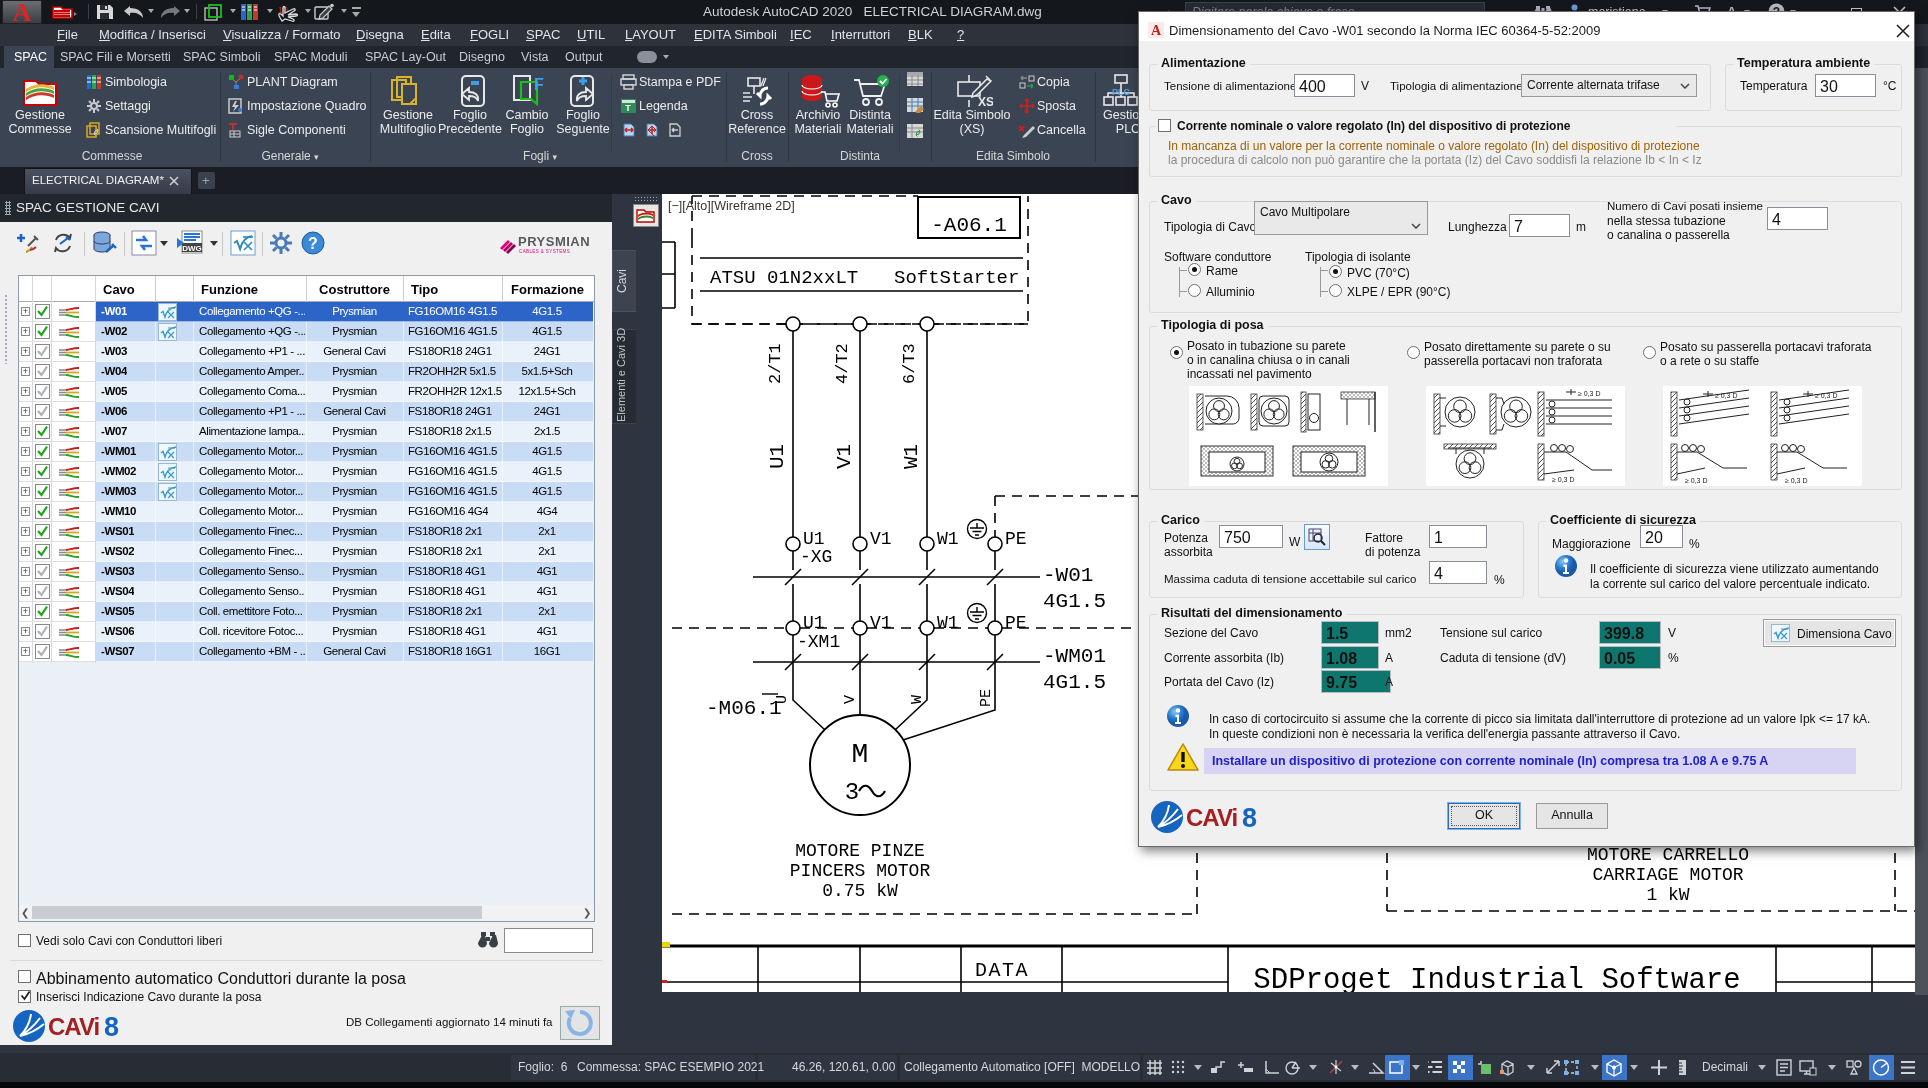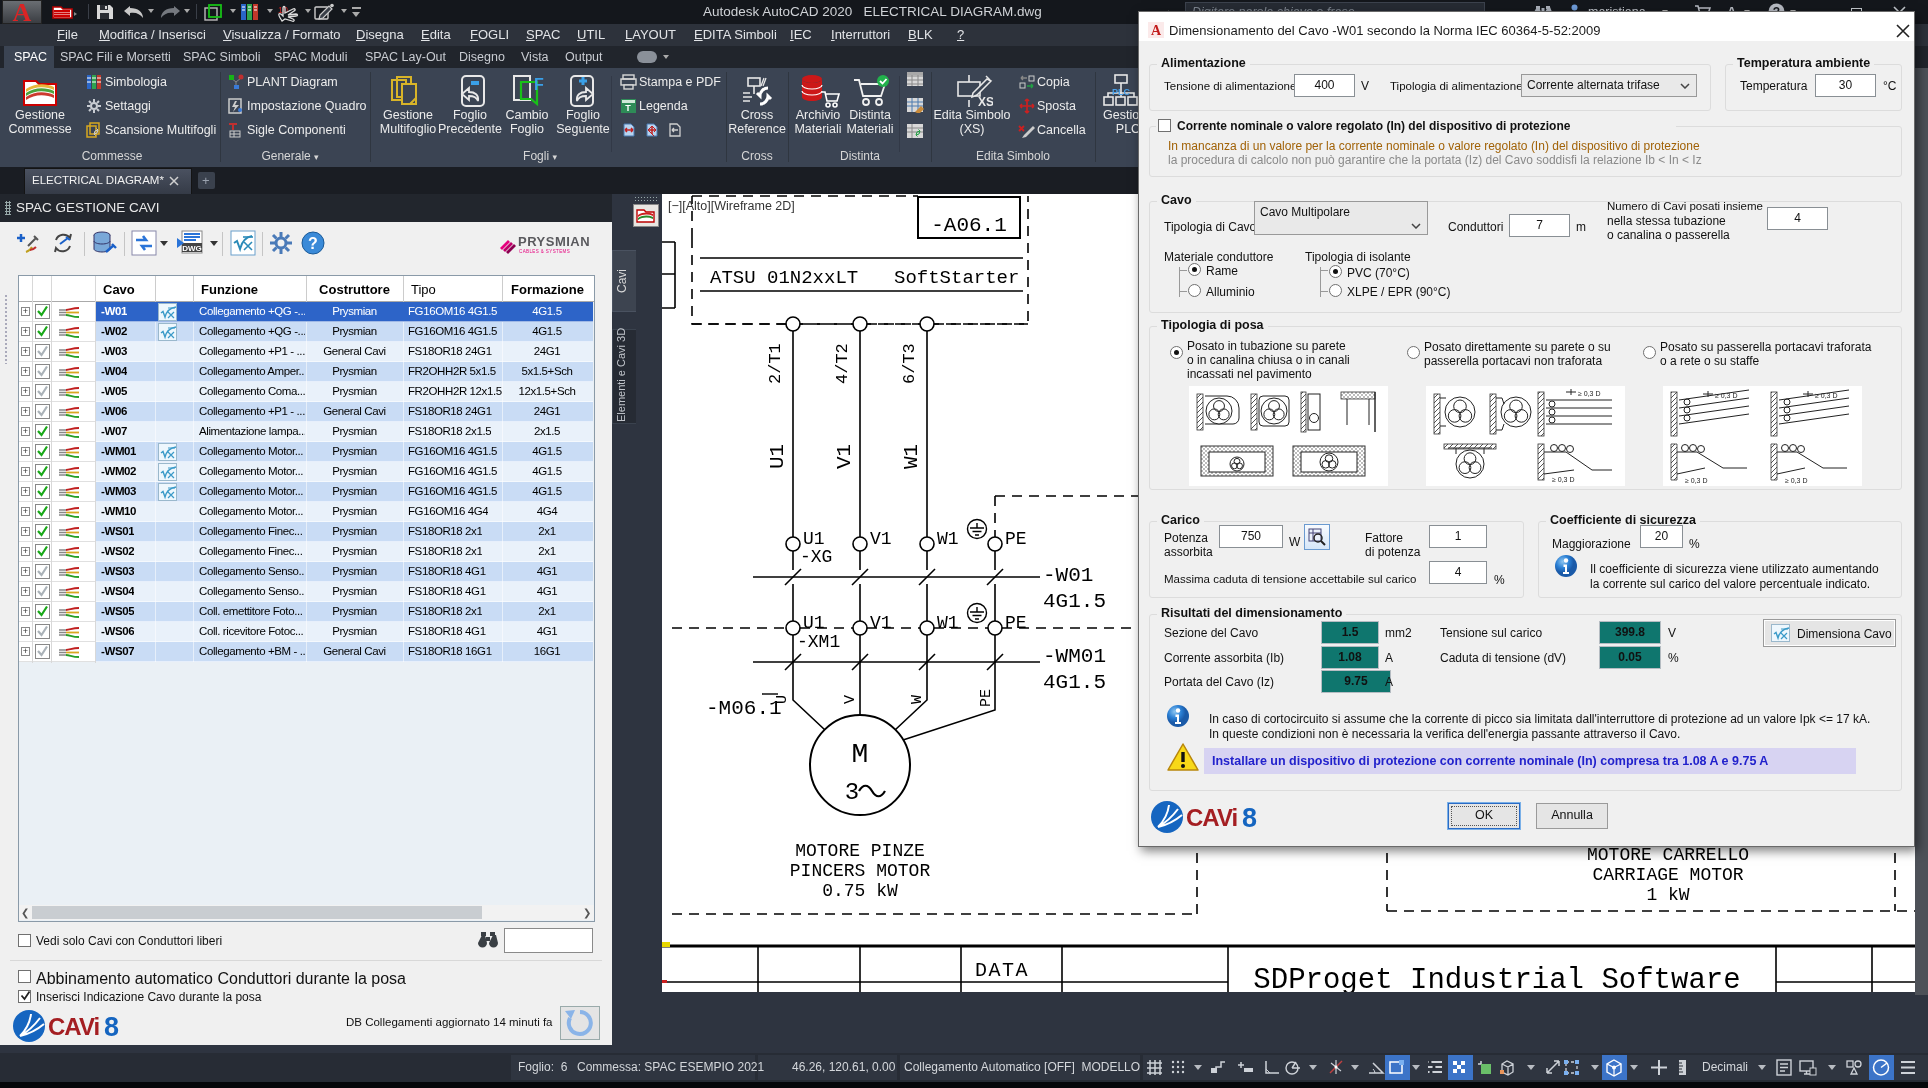--- a/index.html
+++ b/index.html
@@ -5,21 +5,21 @@
 .a{position:absolute}
 #root{position:relative;width:1928px;height:1088px;overflow:hidden;background:#2e3440}
 .m{font-family:"Liberation Mono",monospace}
 .sep{width:1px;background:#515a68}
 .ritem{color:#ececec;font-size:12.5px;white-space:nowrap}
 .rlabel{color:#d6d6d6;font-size:12px}
 .bigbtn{color:#ececec;font-size:12.5px;text-align:center;line-height:14px}
 .gb{border:1px solid #dcdcdc;border-radius:3px}
 .gbl{background:#f0f0f0;font-weight:bold;font-size:12.5px;color:#111;padding:0 4px;white-space:nowrap}
 .lbl{font-size:12px;color:#111;white-space:nowrap}
-.inp{background:#fff;border:1px solid #898f94;font-size:12px;color:#111;text-align:center;padding:3px 4px 0 4px}
+.inp{background:#fff;border:1px solid #898f94;font-size:16px;color:#111;text-align:left;padding:3px 4px 0 4px}
 .ro{background:#0f766e;border:1px solid #b5bcc2;font-weight:bold}
 .combo{background:#e9e9e9;border:1px solid #999;font-size:12px;color:#111;padding:3px 0 0 5px}
 .radio{width:13px;height:13px;border-radius:50%;border:1px solid #707070;background:#fff}
 .radio.on:before{content:"";position:absolute;left:3px;top:3px;width:5px;height:5px;border-radius:50%;background:#111}
 .cb{width:13px;height:13px;border:1px solid #707070;background:#fff}
 .tc{font-size:11.5px;letter-spacing:-0.4px;color:#000;white-space:nowrap;overflow:hidden}
 svg{display:block}
 </style></head><body>
 <div id="root">
 
@@ -454,21 +454,21 @@
           <path d="M8 20l8-8 2 2-8 8z" fill="#8a0050"></path>
         </g>
 <text x="20" y="14" font-size="13" font-weight="bold" fill="#5a5a5e" font-family="Liberation Sans" letter-spacing="0.5">PRYSMIAN</text>
 <text x="21" y="21" font-size="4.5" fill="#e6007e" font-family="Liberation Sans" letter-spacing="0.4">CABLES &amp; SYSTEMS</text>
       </svg>
       <div class="a" style="left:18px;top:81px;width:577px;height:647px;background:#eaf0f5;border:1px solid #8a9aa8"></div>
       <div class="a" style="left:19px;top:82px;width:575px;height:26px;background:#fff;border-bottom:1px solid #aaa"></div>
       <div class="a" style="left:103px;top:88px;font-size:13px;font-weight:bold;color:#000">Cavo</div>
       <div class="a" style="left:201px;top:88px;font-size:13px;font-weight:bold;color:#000">Funzione</div>
       <div class="a" style="left:306px;top:88px;width:97px;text-align:center;font-size:13px;font-weight:bold;color:#000">Costruttore</div>
-      <div class="a" style="left:411px;top:88px;font-size:13px;font-weight:normal;color:#000">Tipo</div>
+      <div class="a" style="left:411px;top:88px;font-size:13px;font-weight:bold;color:#000">Tipo</div>
       <div class="a" style="left:502px;top:88px;width:91px;text-align:center;font-size:13px;font-weight:bold;color:#000">Formazione</div>
       <div class="a" style="left:19px;top:108px;width:77px;height:20px;background:#fff;border-bottom:1px solid #e0e0e0"></div>
       <div class="a" style="left:21px;top:113px;width:9px;height:9px;border:1px solid #888;background:#fff;font-size:9px;line-height:7px;text-align:center;color:#333">+</div>
       <div class="a" style="left:35px;top:110px">
         <svg width="15" height="15" viewBox="0 0 15 15">
           <rect x="0.5" y="0.5" width="14" height="14" fill="#fff" stroke="#888"></rect>
           <path d="M3 7l3.5 4L12 2.5" fill="none" stroke="#18a818" stroke-width="2.2"></path>
         </svg>
       </div>
       <div class="a" style="left:58px;top:112px">
@@ -1318,28 +1318,28 @@
         <div class="a lbl" style="left:38px;top:104px;font-weight:bold">Corrente nominale o valore regolato (In) del dispositivo di protezione</div>
         <div class="a lbl" style="left:29px;top:124px;color:#a16207">In mancanza di un valore per la corrente nominale o valore regolato (In) del dispositivo di protezione</div>
         <div class="a lbl" style="left:29px;top:138px;color:#8a8a8a">la procedura di calcolo non può garantire che la portata (Iz) del Cavo soddisfi la relazione Ib &lt; In &lt; Iz</div>
         <div class="a gb" style="left:10px;top:186px;width:753px;height:112px"></div>
         <div class="a gbl" style="left:18px;top:178px">Cavo</div>
         <div class="a lbl" style="left:25px;top:205px">Tipologia di Cavo</div>
         <div class="a combo" style="left:115px;top:186px;width:174px;height:34px">Cavo Multipolare</div>
         <svg class="a" style="left:272px;top:208px" width="10" height="6" viewBox="0 0 10 6">
           <path d="M1 1l4 4 4-4" stroke="#444" stroke-width="1.5" fill="none"></path>
         </svg>
-        <div class="a lbl" style="left:309px;top:205px">Conduttori</div>
+        <div class="a lbl" style="left:309px;top:205px">Lunghezza</div>
         <div class="a inp" style="left:370px;top:199px;width:61px;height:23px">7</div>
         <div class="a lbl" style="left:437px;top:205px">m</div>
         <div class="a lbl" style="left:468px;top:185px;font-size:11.5px">Numero di Cavi posati insieme</div>
         <div class="a lbl" style="left:468px;top:199px">nella stessa tubazione</div>
         <div class="a lbl" style="left:468px;top:213px">o canalina o passerella</div>
         <div class="a inp" style="left:628px;top:192px;width:61px;height:23px">4</div>
-        <div class="a lbl" style="left:25px;top:235px">Materiale conduttore</div>
+        <div class="a lbl" style="left:25px;top:235px">Software conduttore</div>
         <div class="a lbl" style="left:166px;top:235px">Tipologia di isolante</div>
         <div class="a" style="left:40px;top:252px;width:1px;height:30px;background:#999"></div>
         <div class="a" style="left:40px;top:255px;width:8px;height:1px;background:#999"></div>
         <div class="a" style="left:40px;top:276px;width:8px;height:1px;background:#999"></div>
         <div class="a radio on" style="left:49px;top:248px"></div>
         <div class="a lbl" style="left:67px;top:249px">Rame</div>
         <div class="a radio" style="left:49px;top:269px"></div>
         <div class="a lbl" style="left:67px;top:270px">Alluminio</div>
         <div class="a" style="left:181px;top:252px;width:1px;height:30px;background:#999"></div>
         <div class="a" style="left:181px;top:255px;width:8px;height:1px;background:#999"></div>

